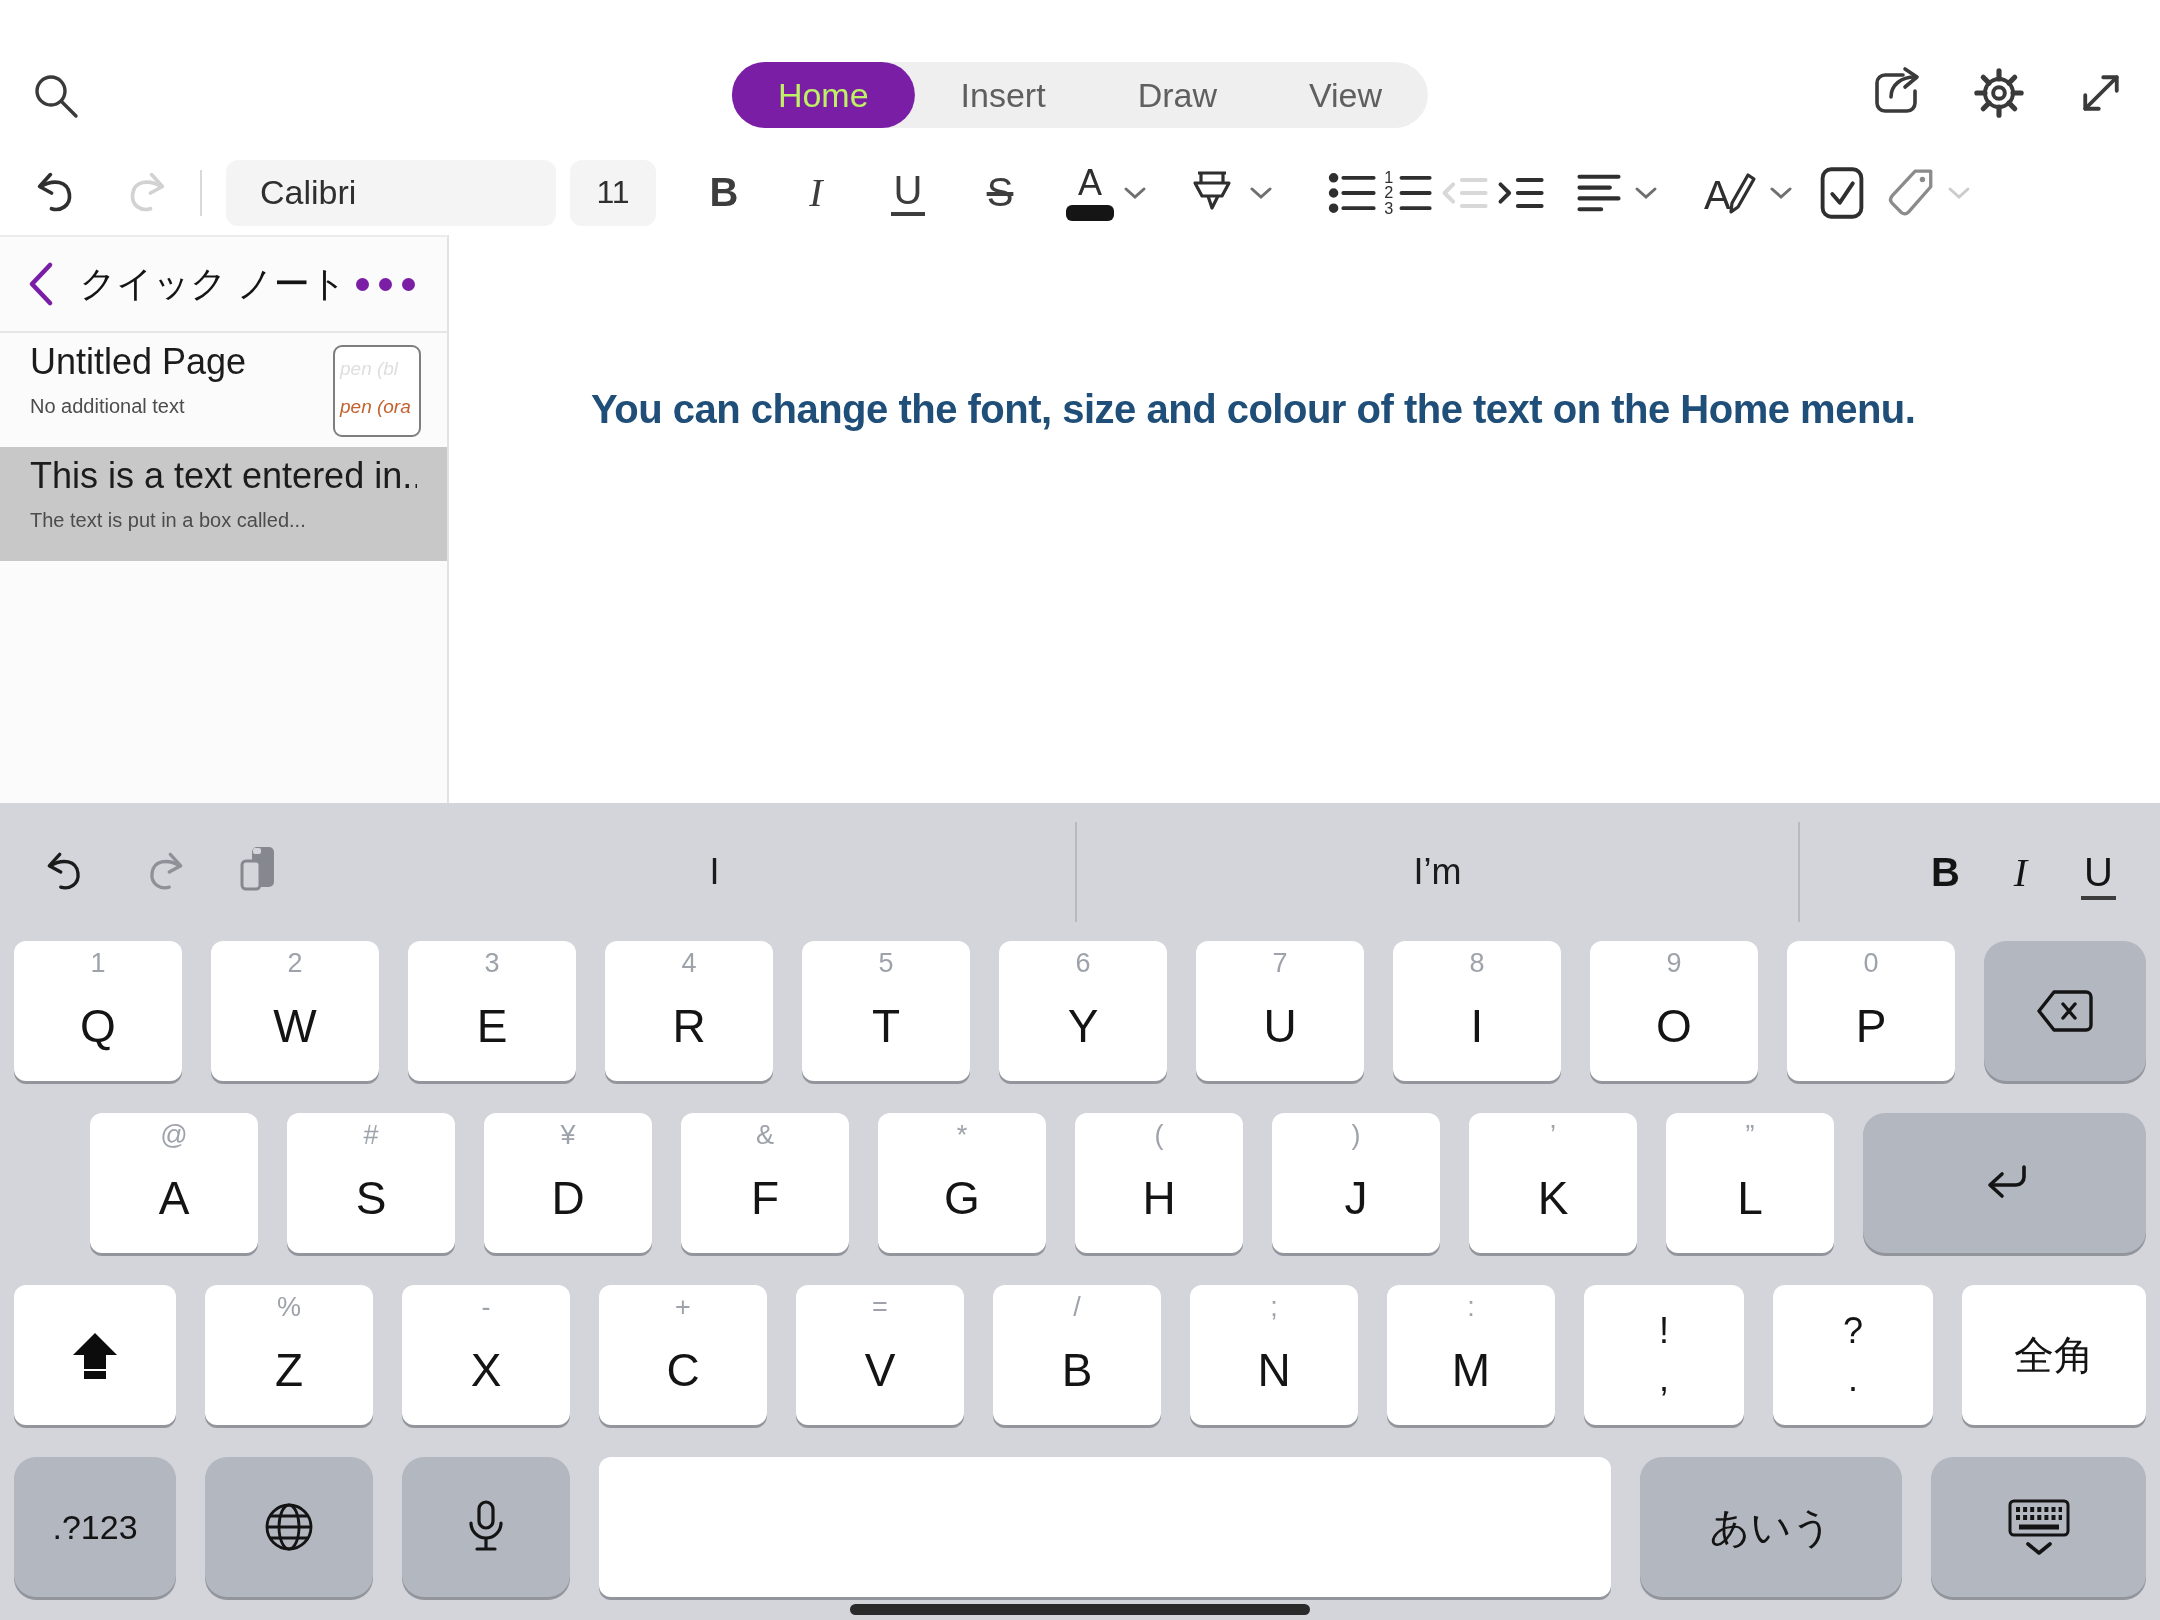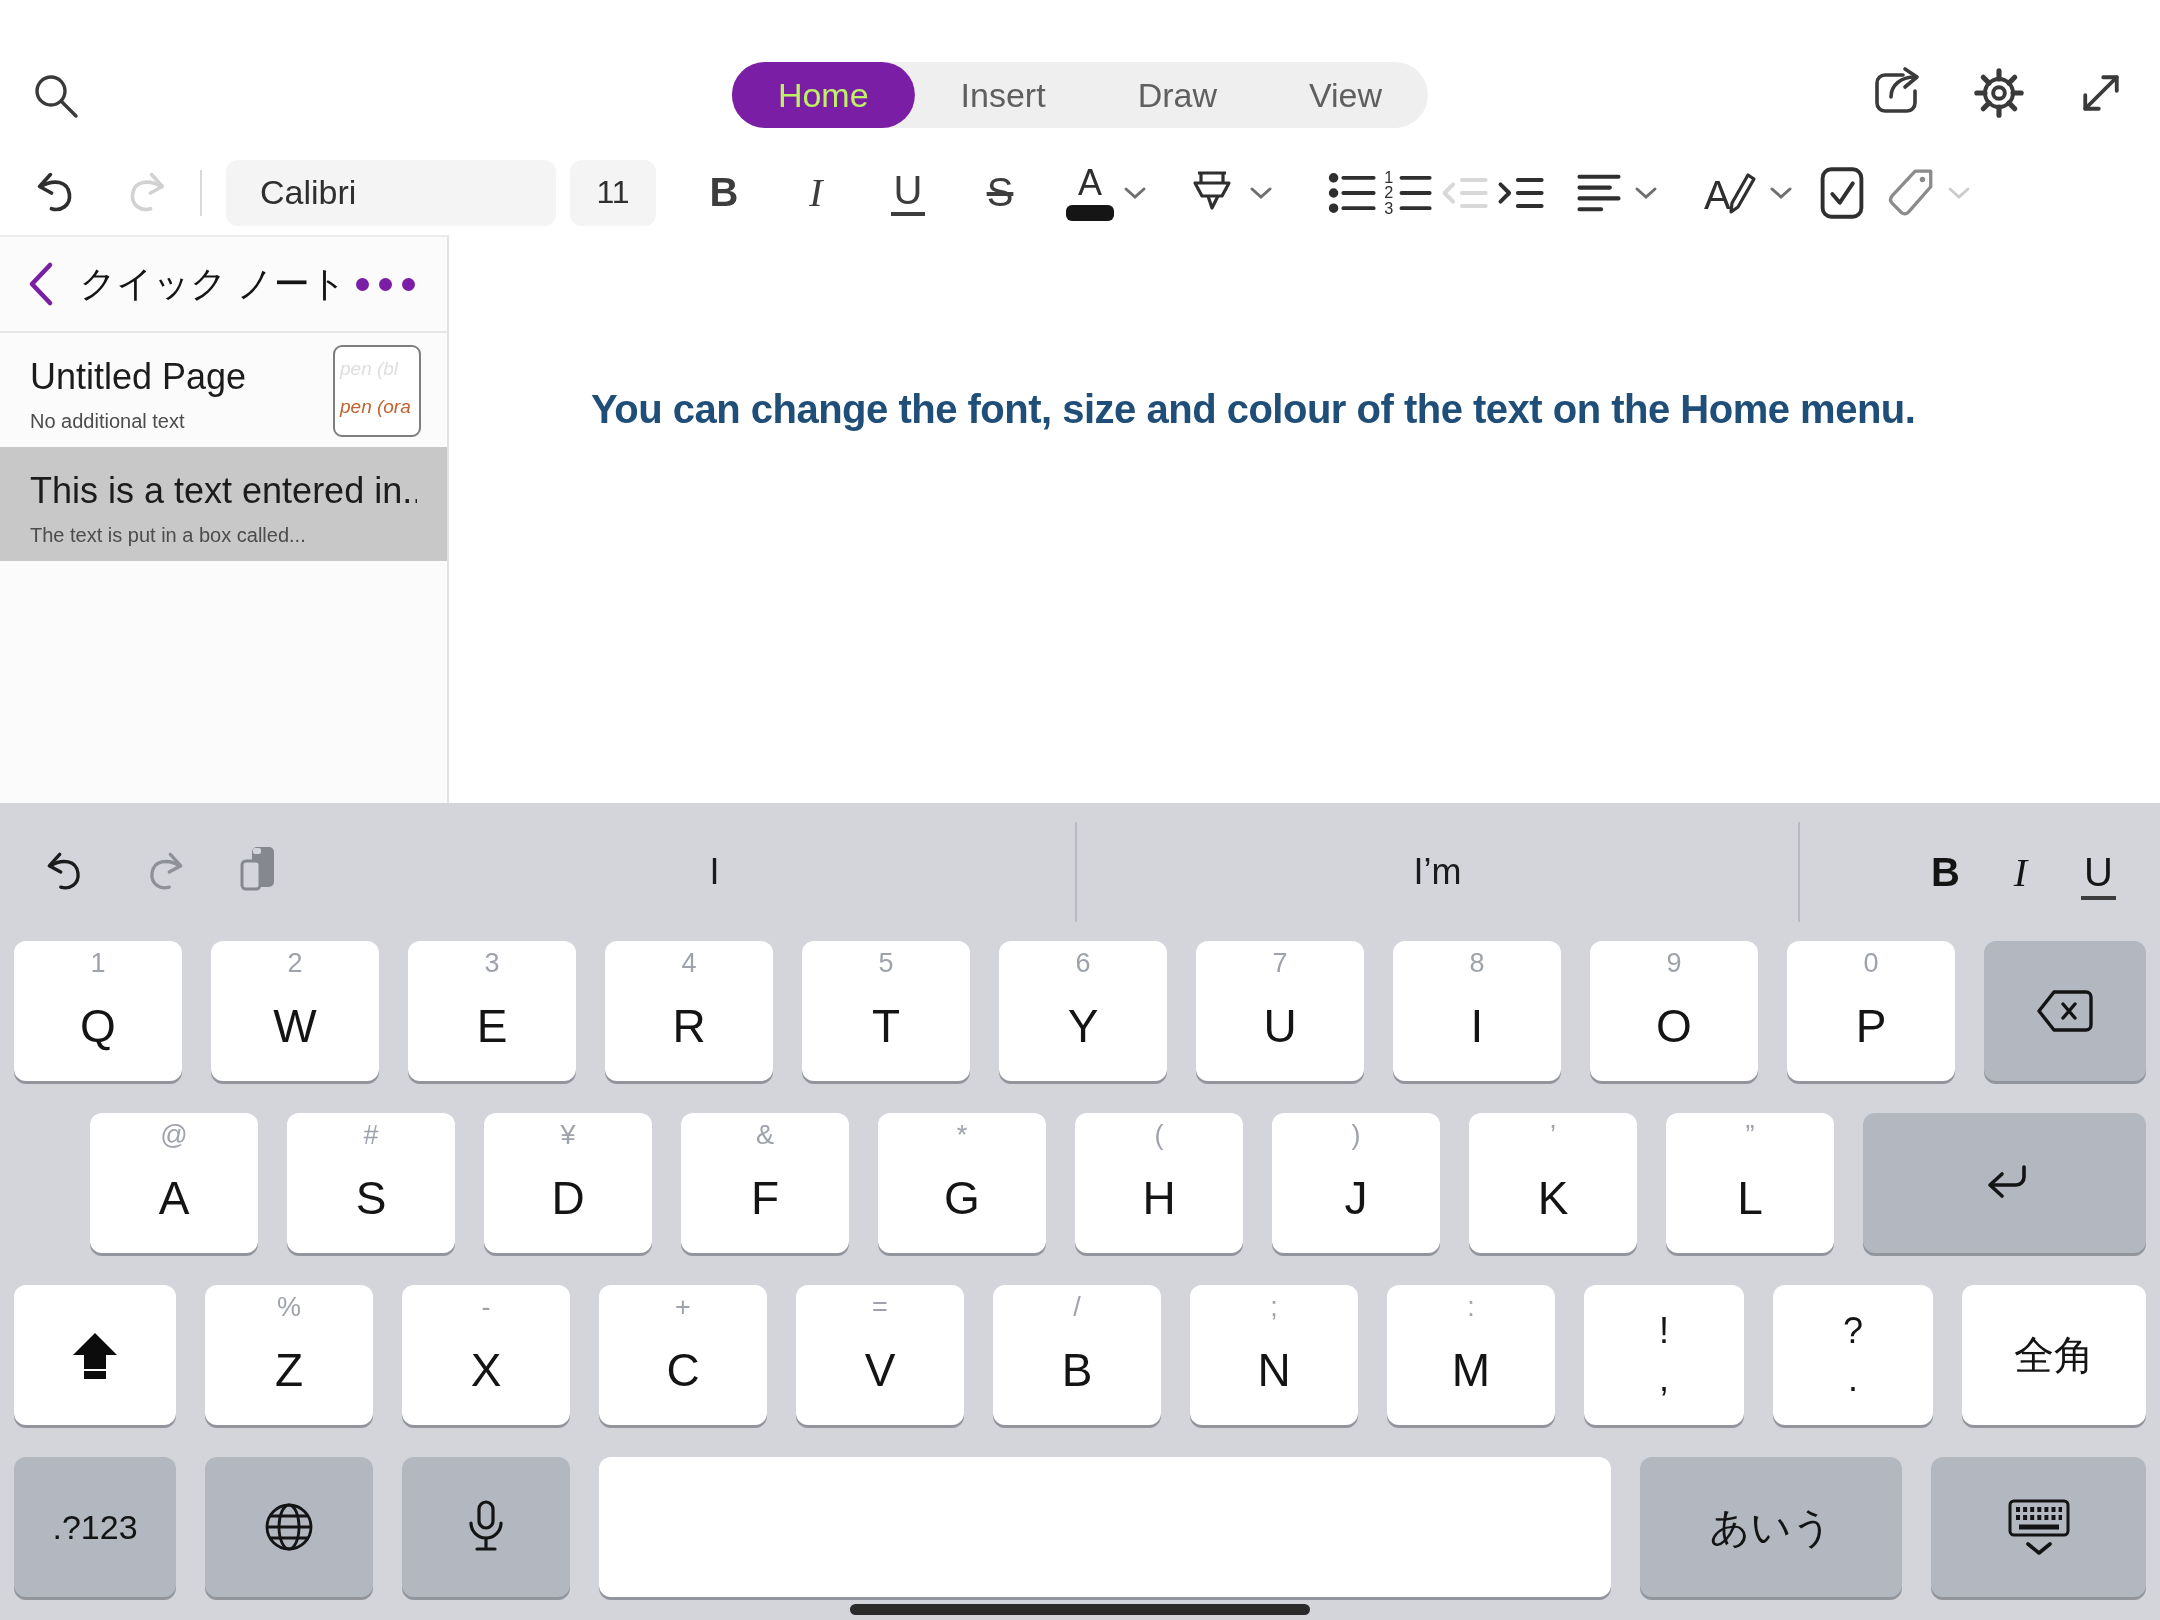--- a/index.html
+++ b/index.html
@@ -40,40 +40,40 @@
   .a-color .a{font-size:36px;line-height:1;color:#2e2e2e;}
   .a-color .swatch{width:48px;height:16px;background:#151515;border-radius:6px;margin-top:4px;}
 
   
   .sidebar{position:absolute;top:235px;left:0;width:449px;height:568px;background:#fbfbfb;border-top:2px solid #ececec;border-right:2px solid #e2e2e2;}
   .sb-header{height:96px;display:flex;align-items:center;padding:0 26px;border-bottom:2px solid #e6e6e6;}
   .sb-back{width:44px;height:48px;display:flex;align-items:center;color:var(--accent);}
   .sb-title{flex:1;text-align:center;font-size:36px;color:#141414;}
   .sb-dots{display:flex;gap:10px;padding-right:6px;}
   .sb-dots i{width:13px;height:13px;border-radius:50%;background:var(--accent);}
-  .page-item{position:relative;padding:23px 30px;height:114px;}
+  .page-item{position:relative;padding:8px 30px;height:114px;}
   .page-item.selected{background:var(--sel-bg);}
   .page-title{font-size:36px;color:#1c1c1c;white-space:nowrap;overflow:hidden;}
   .page-sub{font-size:20px;color:#4c4c4c;margin-top:12px;white-space:nowrap;overflow:hidden;}
   .thumb{position:absolute;right:26px;top:12px;width:88px;height:92px;border:2px solid #7e7e7e;border-radius:9px;background:#fff;overflow:hidden;padding:3px 5px;font-style:italic;font-size:19px;line-height:2.0;}
   .canvas{position:absolute;top:235px;left:451px;right:0;height:568px;background:#fff;}
   .canvas-text{position:absolute;left:140px;top:152px;font-size:40px;font-weight:bold;color:var(--canvas-blue);letter-spacing:-0.5px;white-space:nowrap;}
 
   
   .keyboard{position:absolute;left:0;top:803px;width:2160px;height:817px;background:var(--kb-bg);}
   .sugg-bar{position:relative;height:138px;}
   .sugg-left{position:absolute;left:42px;top:0;height:138px;display:flex;gap:46px;align-items:center;}
   .sugg-cells{position:absolute;left:354px;width:1446px;top:0;height:138px;display:flex;align-items:center;}
   .sugg-cell{flex:1;text-align:center;font-size:36px;color:#1b1b1d;}
   .sugg-div{width:2px;height:100px;background:#b7bac1;}
   .sugg-fmt{position:absolute;right:44px;top:0;height:138px;display:flex;gap:54px;align-items:center;font-size:40px;color:#141414;}
   .keys-area{position:absolute;top:138px;left:0;right:0;}
   .krow{display:flex;gap:29px;padding:0 14px;margin-bottom:32px;height:140px;}
   .key{height:140px;border-radius:12px;background:#fff;box-shadow:0 3px 0 rgba(92,96,106,0.55);position:relative;display:flex;align-items:center;justify-content:center;flex:none;}
-  .key.gray{background:var(--gray-key);}
+  .key.gray{background:var(--gray-key);border-radius:22px;}
   .key .hint{position:absolute;top:9px;left:0;right:0;text-align:center;font-size:27px;color:#9ea2aa;line-height:1;}
   .key .letter{font-size:46px;color:#141414;line-height:1;}
   .key.has-hint .letter{margin-top:30px;}
   .key .stack{display:flex;flex-direction:column;align-items:center;gap:12px;font-size:36px;color:#141414;line-height:1;}
   .key .cjk{font-size:40px;}
   .key .small-label{font-size:34px;color:#141414;}
   .home-indicator{position:absolute;left:850px;top:1604px;width:460px;height:11px;background:#121212;border-radius:6px;opacity:.88;}
 </style>
 </head>
 <body>

